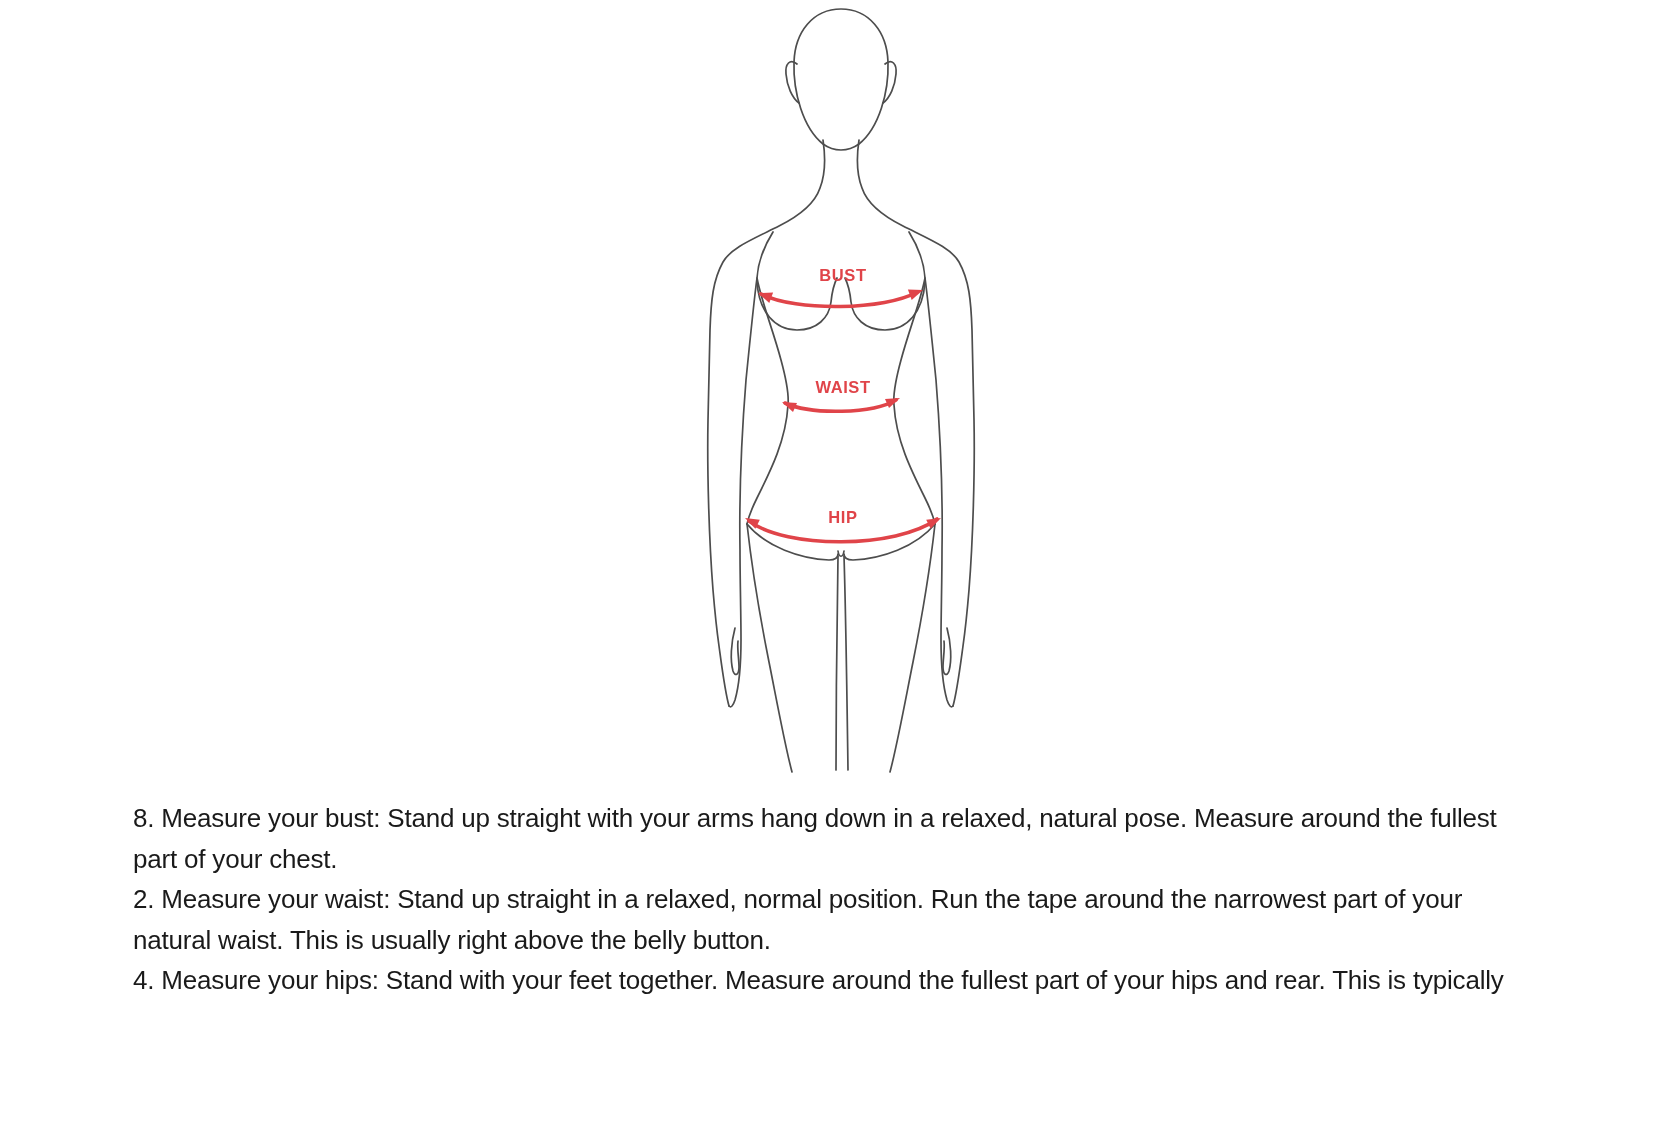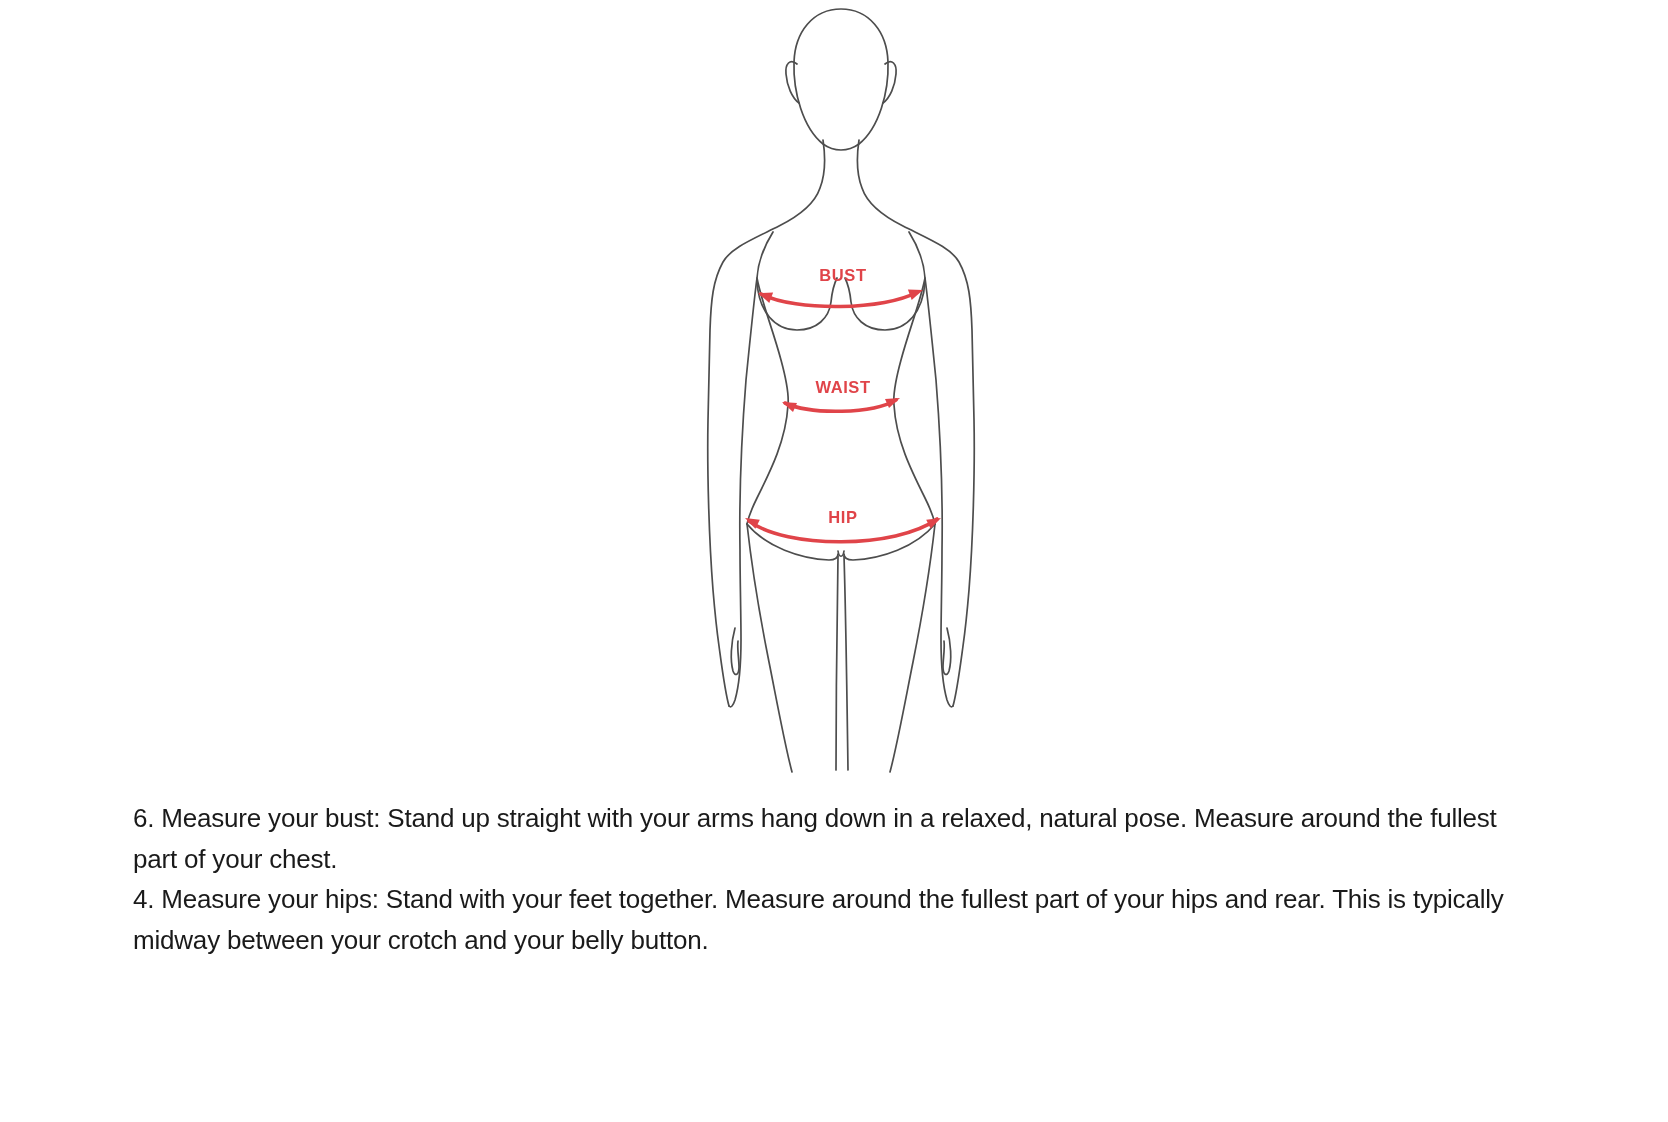--- a/index.html
+++ b/index.html
@@ -97,20 +97,23 @@
     </g>
 
     <text class="figure-label" x="192" y="281" text-anchor="middle" fill="#e04449">BUST</text>
     <text class="figure-label" x="192" y="393" text-anchor="middle" fill="#e04449">WAIST</text>
     <text class="figure-label" x="192" y="523" text-anchor="middle" fill="#e04449">HIP</text>
   </svg>
 </div>
 
 <div class="instructions">
   <div>
-    <div class="instr-line">6. Measure your bust: Stand up straight with your arms hang down in a relaxed, natural pose. Measure around the fullest</div>
+    <div class="instr-line">8. Measure your bust: Stand up straight with your arms hang down in a relaxed, natural pose. Measure around the fullest</div>
     <div class="instr-line">part of your chest.</div>
   </div>
   <div>
+    <div class="instr-line">2. Measure your waist: Stand up straight in a relaxed, normal position. Run the tape around the narrowest part of your</div>
+    <div class="instr-line">natural waist. This is usually right above the belly button.</div>
+  </div>
+  <div>
     <div class="instr-line">4. Measure your hips: Stand with your feet together. Measure around the fullest part of your hips and rear. This is typically</div>
-    <div class="instr-line">midway between your crotch and your belly button.</div>
   </div>
 </div>
 
 </body></html>

